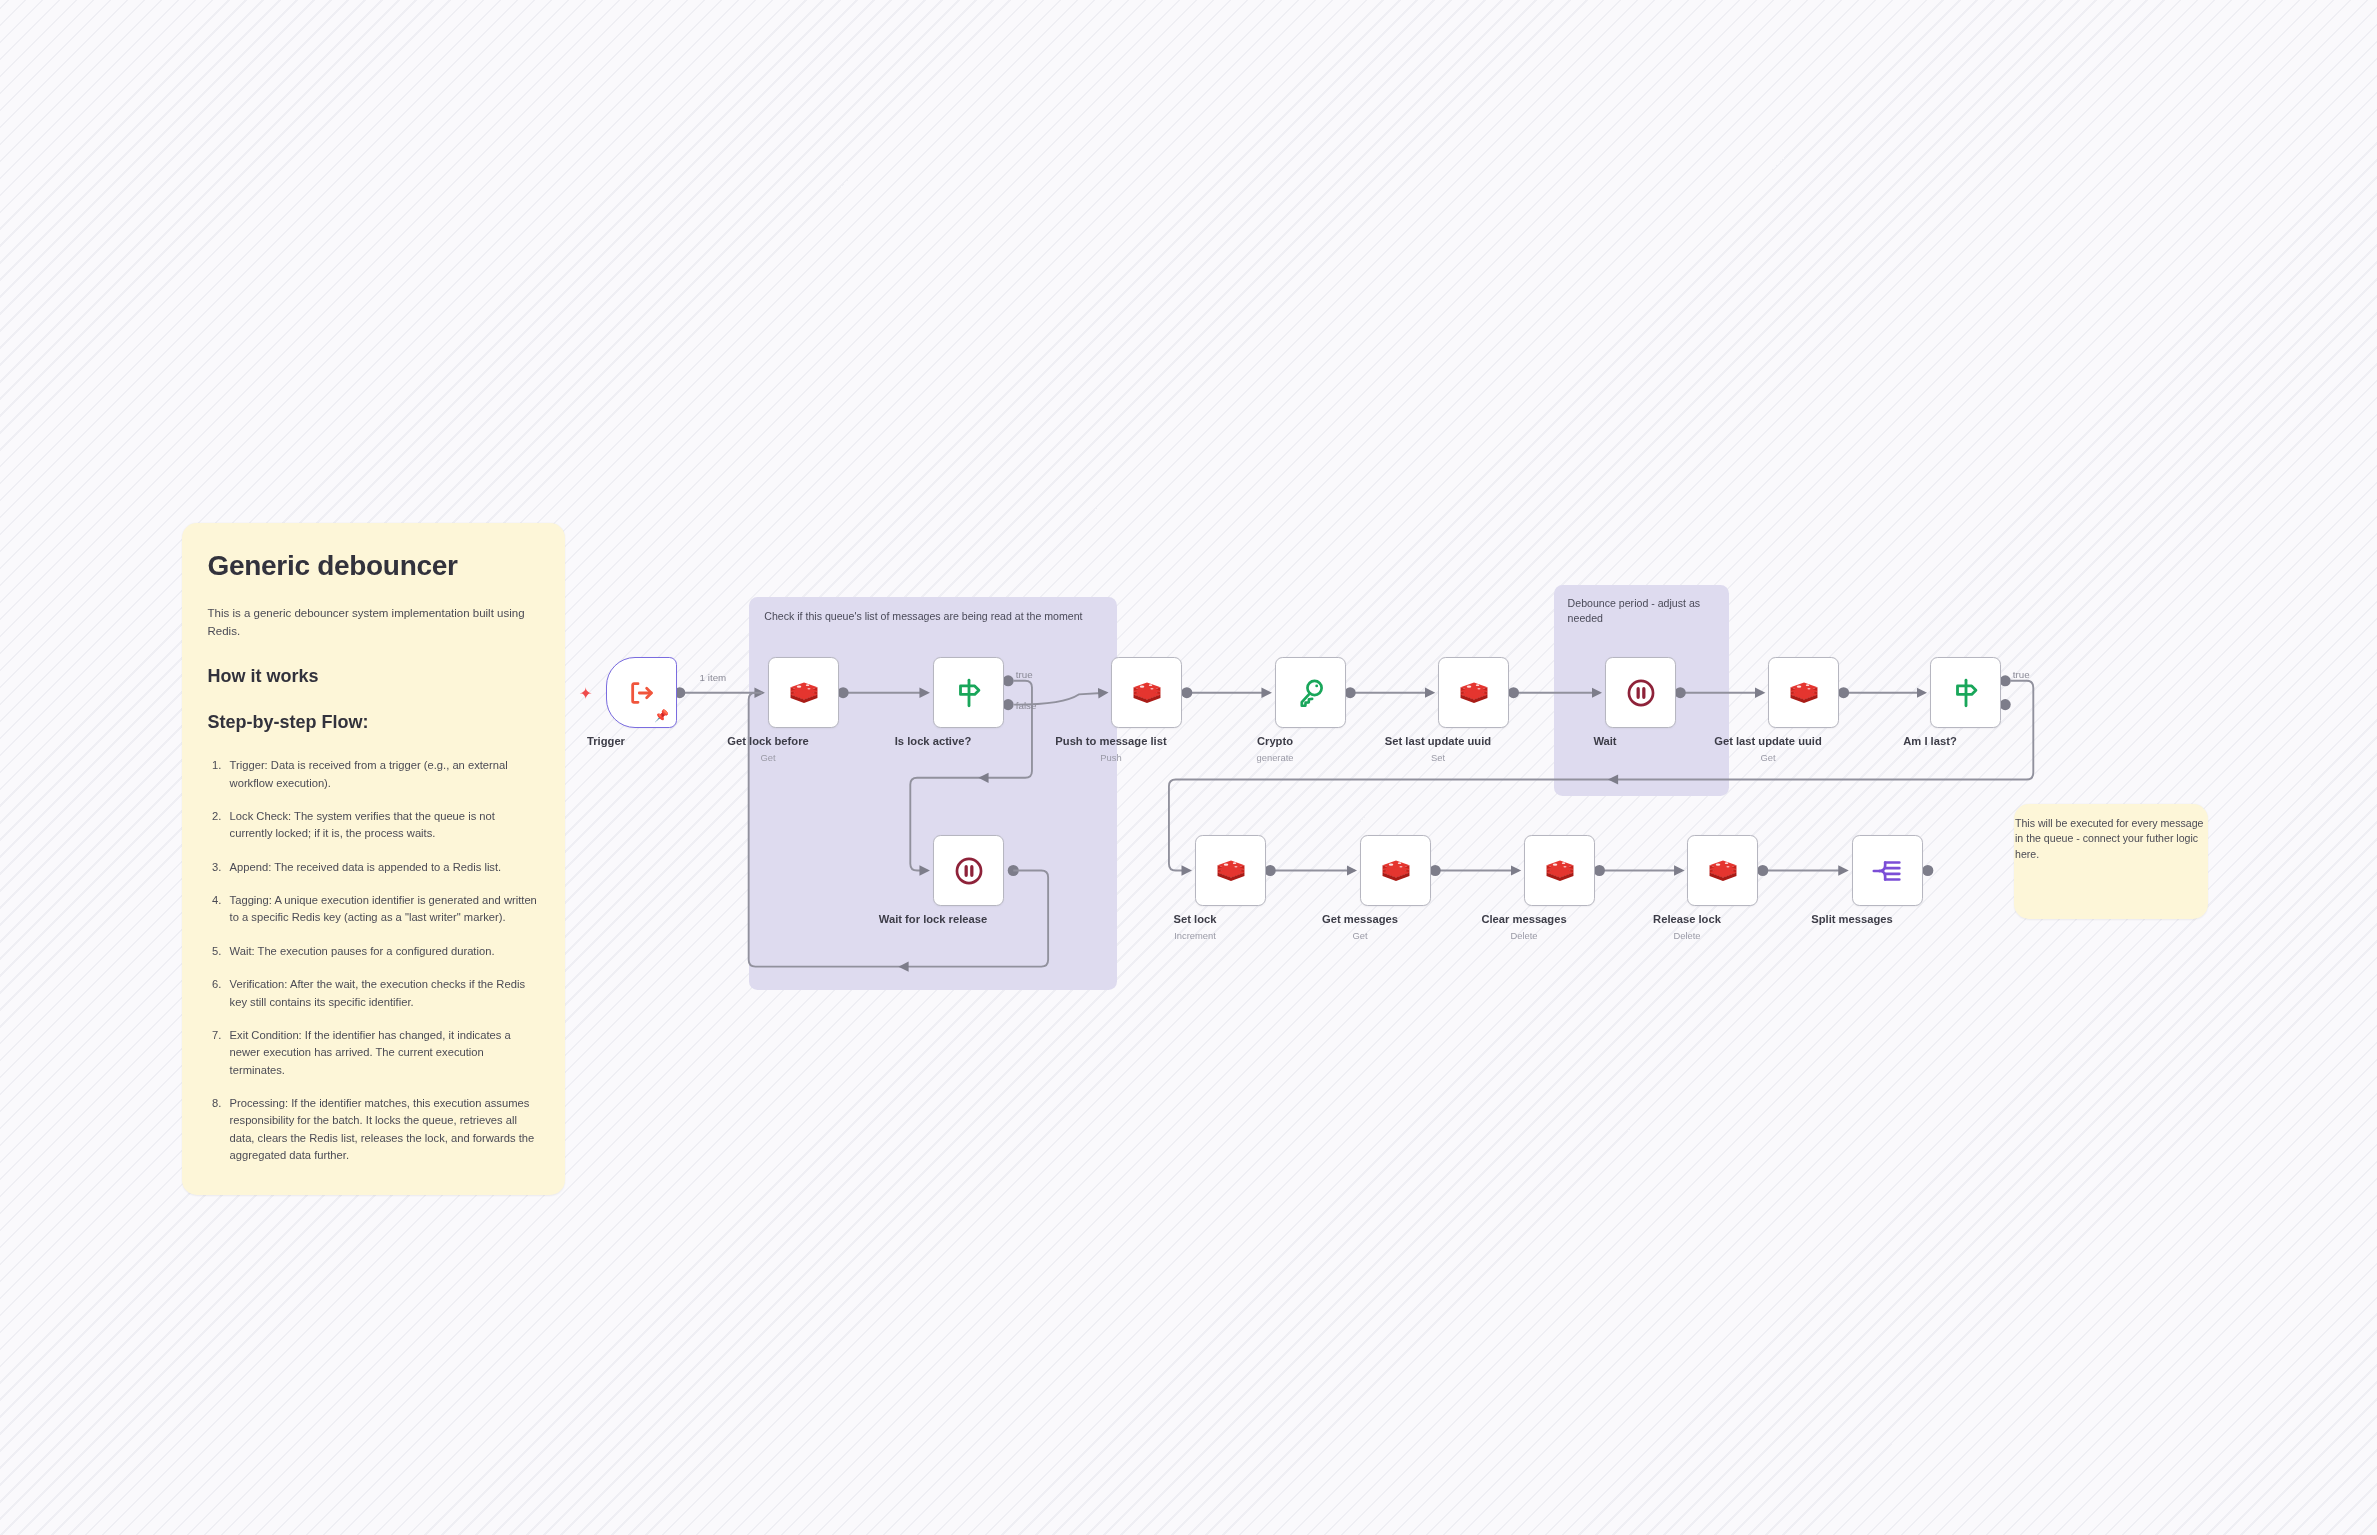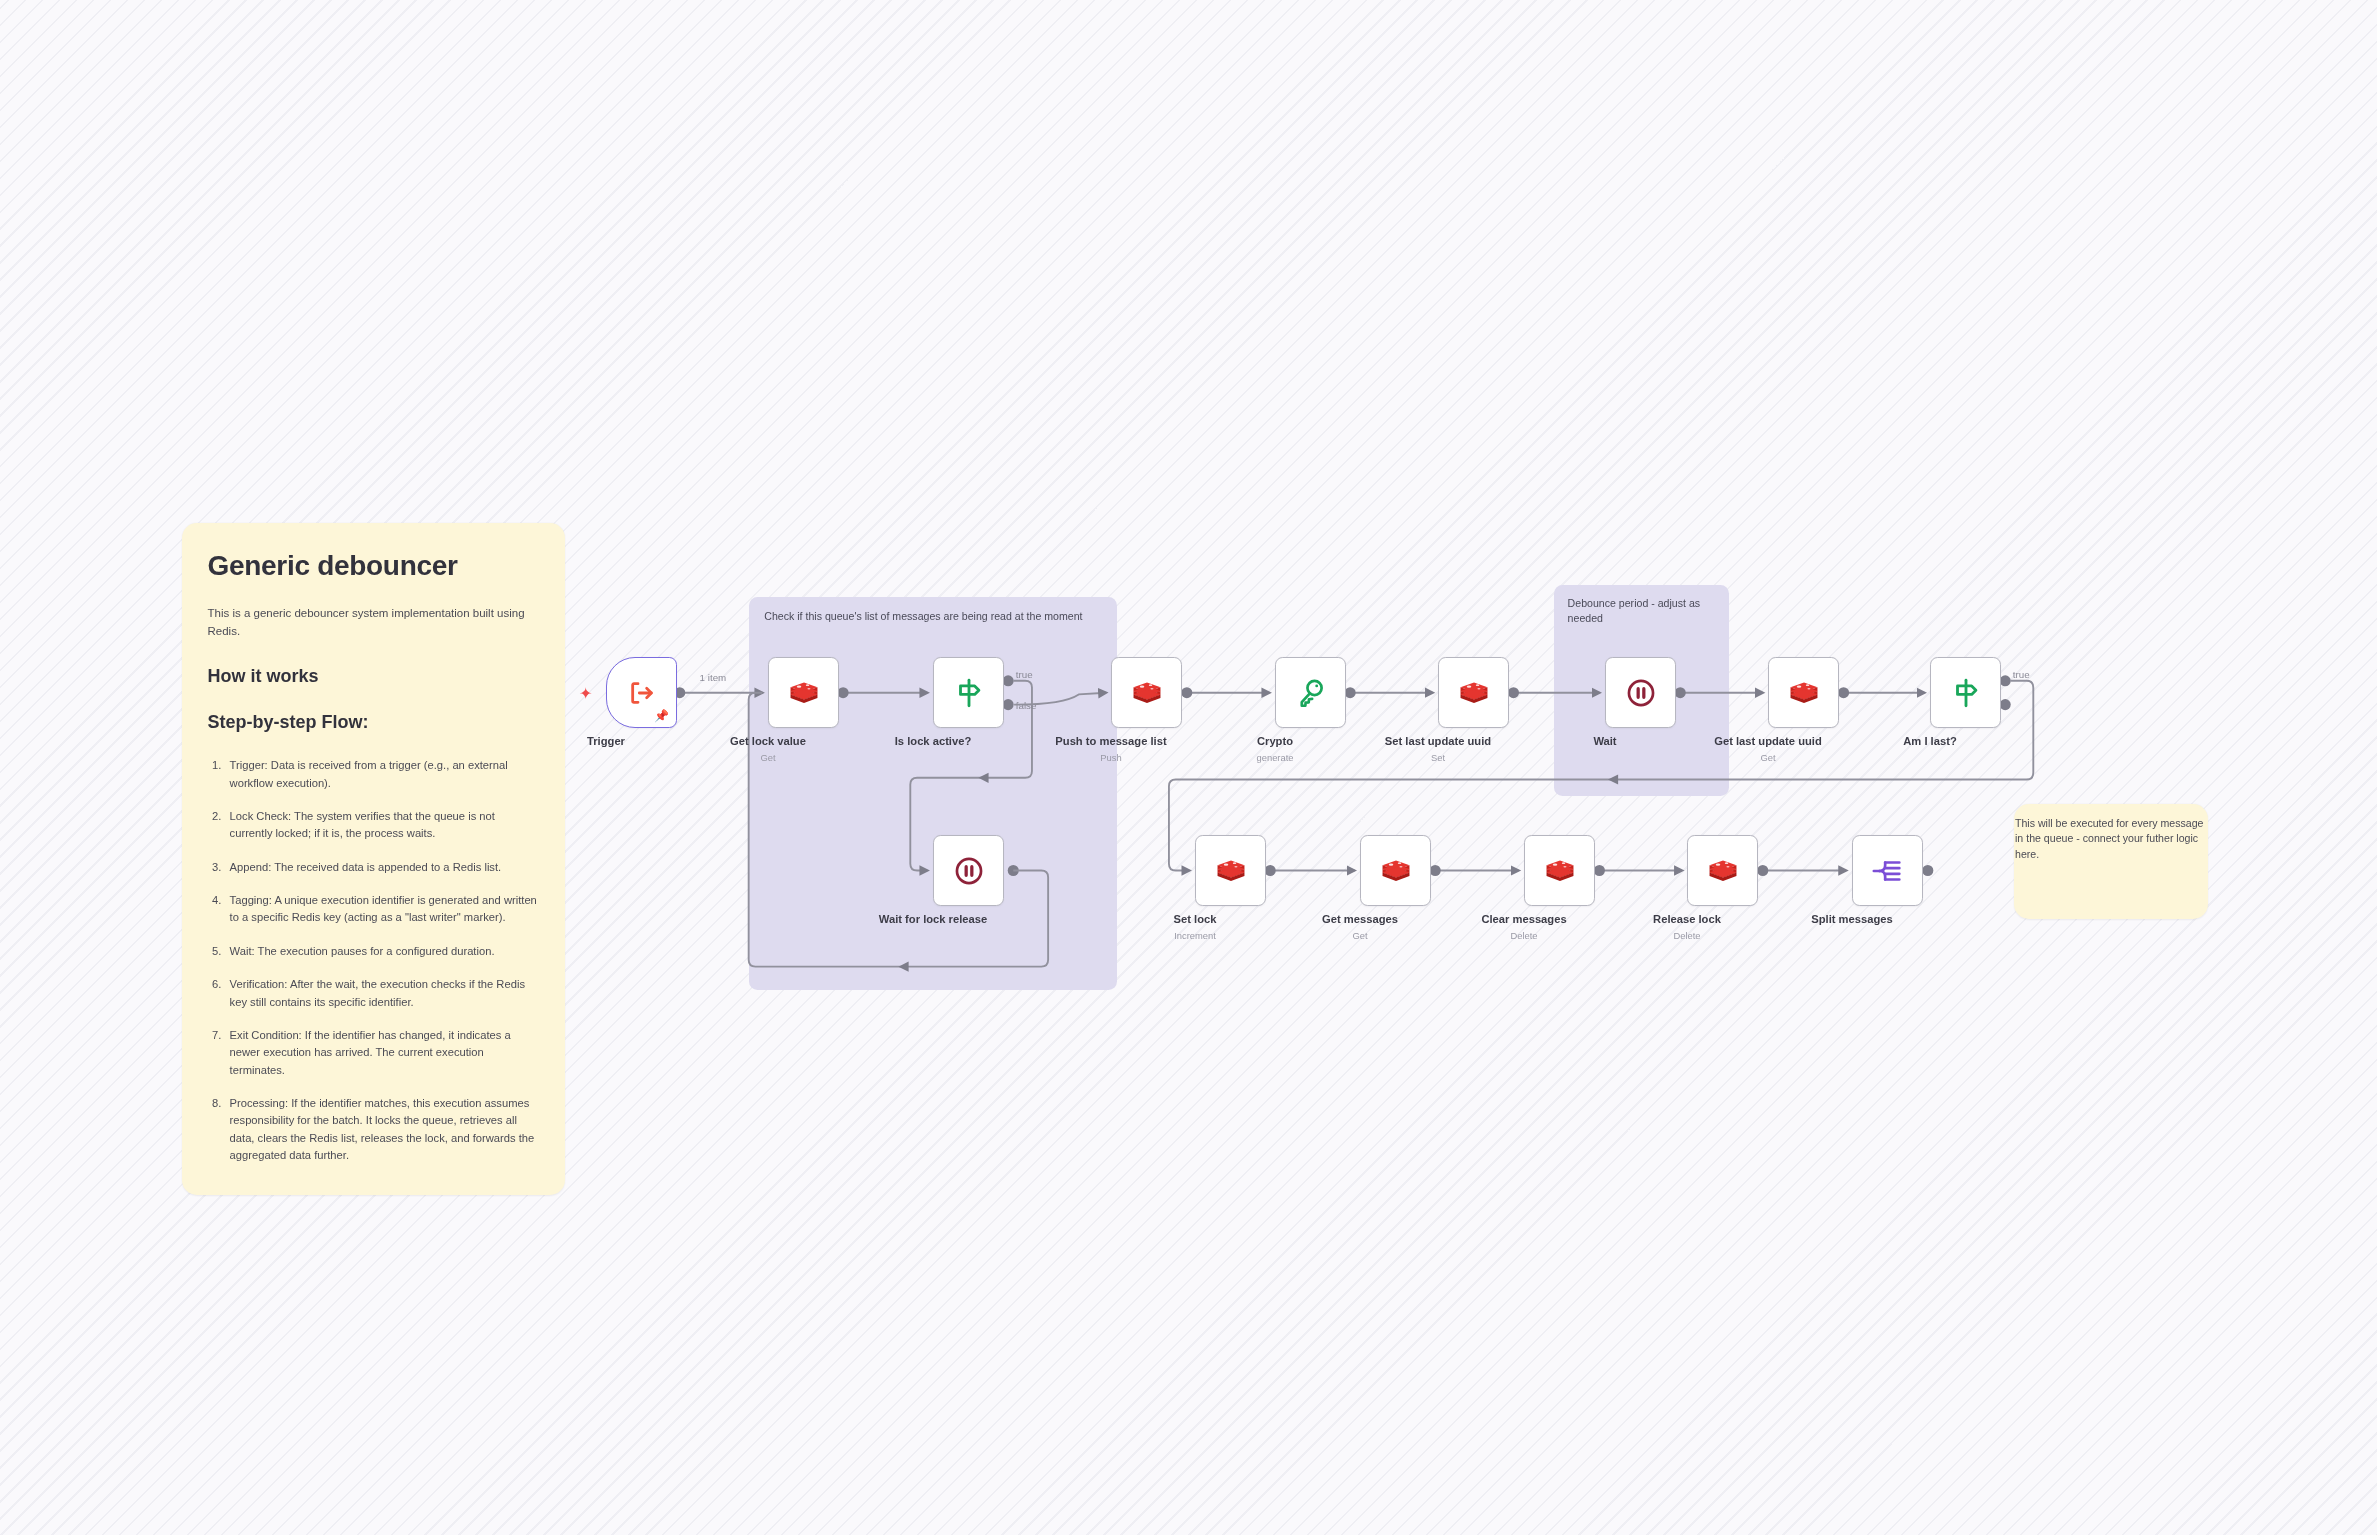--- a/index.html
+++ b/index.html
@@ -321,21 +321,21 @@
         <path d="M5 16 L5 21 L24 28 L43 21 L43 16 L24 23 Z" fill="#c6221c"></path>
         <path d="M24 14 L43 21 L24 28 L5 21 Z" fill="#e5352f"></path>
         <path d="M5 21 L5 26 L24 33 L43 26 L43 21 L24 28 Z" fill="#c6221c"></path>
         <path d="M24 19 L43 26 L24 33 L5 26 Z" fill="#e5352f"></path>
         <path d="M5 26 L5 31 L24 38 L43 31 L43 26 L24 33 Z" fill="#a91b16"></path>
         <ellipse cx="17" cy="15" rx="3.2" ry="1.6" fill="#fff" opacity="0.85"></ellipse>
         <ellipse cx="29" cy="13" rx="2.4" ry="1.2" fill="#fff" opacity="0.8"></ellipse>
         <ellipse cx="31" cy="18" rx="2.2" ry="1.1" fill="#fff" opacity="0.7"></ellipse>
       </svg>
     </div>
-    <div class="node-label">Get lock value</div>
+    <div class="node-label">Get lock before</div>
     <div class="node-sub">Get</div>
   </div>
 
   <div class="node-wrap" style="left:933px; top:657px;">
     <div class="node">
       <svg class="icon" width="34" height="34" viewBox="0 0 24 24" fill="none" stroke="#19a65a" stroke-width="2" stroke-linecap="round" stroke-linejoin="round">
         <path d="M12 3 v18"></path>
         <path d="M6 7 h10 l3 3 l-3 3 H6 z"></path>
       </svg>
     </div>

